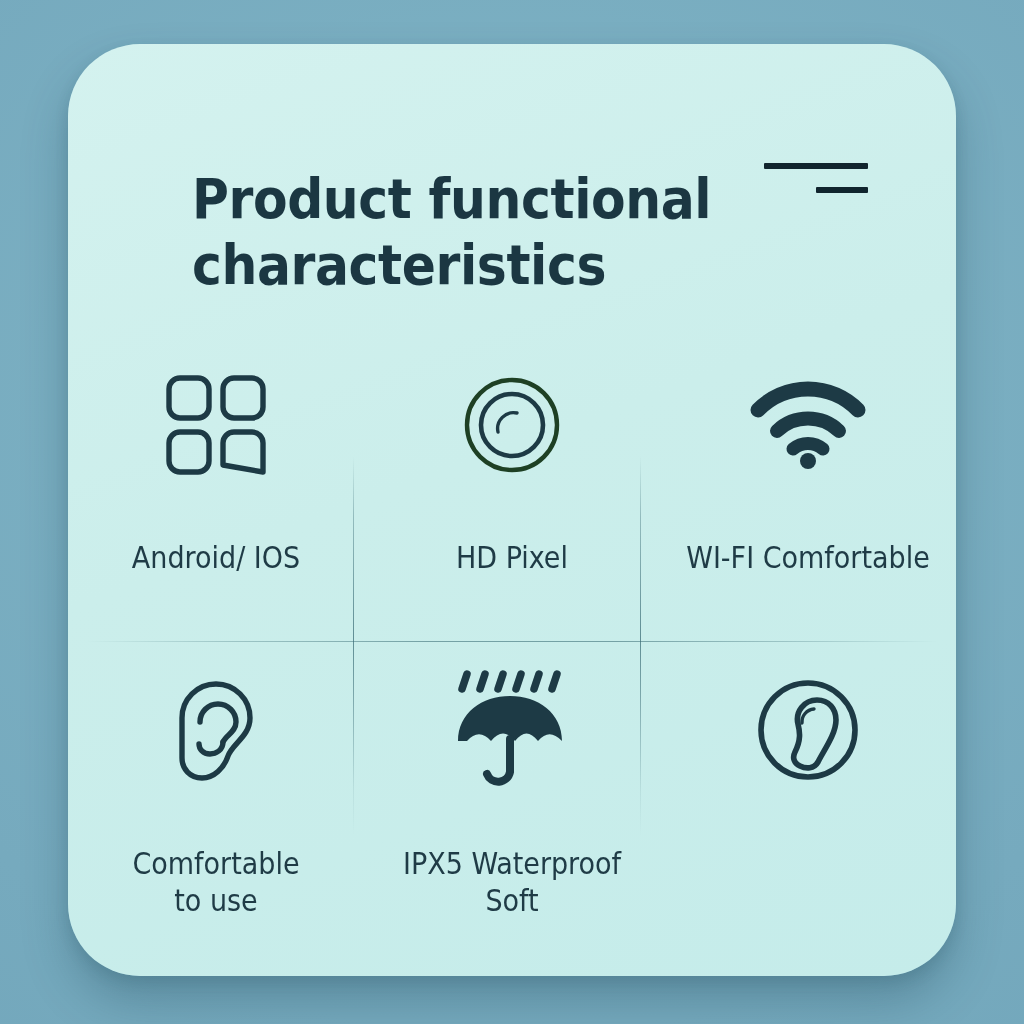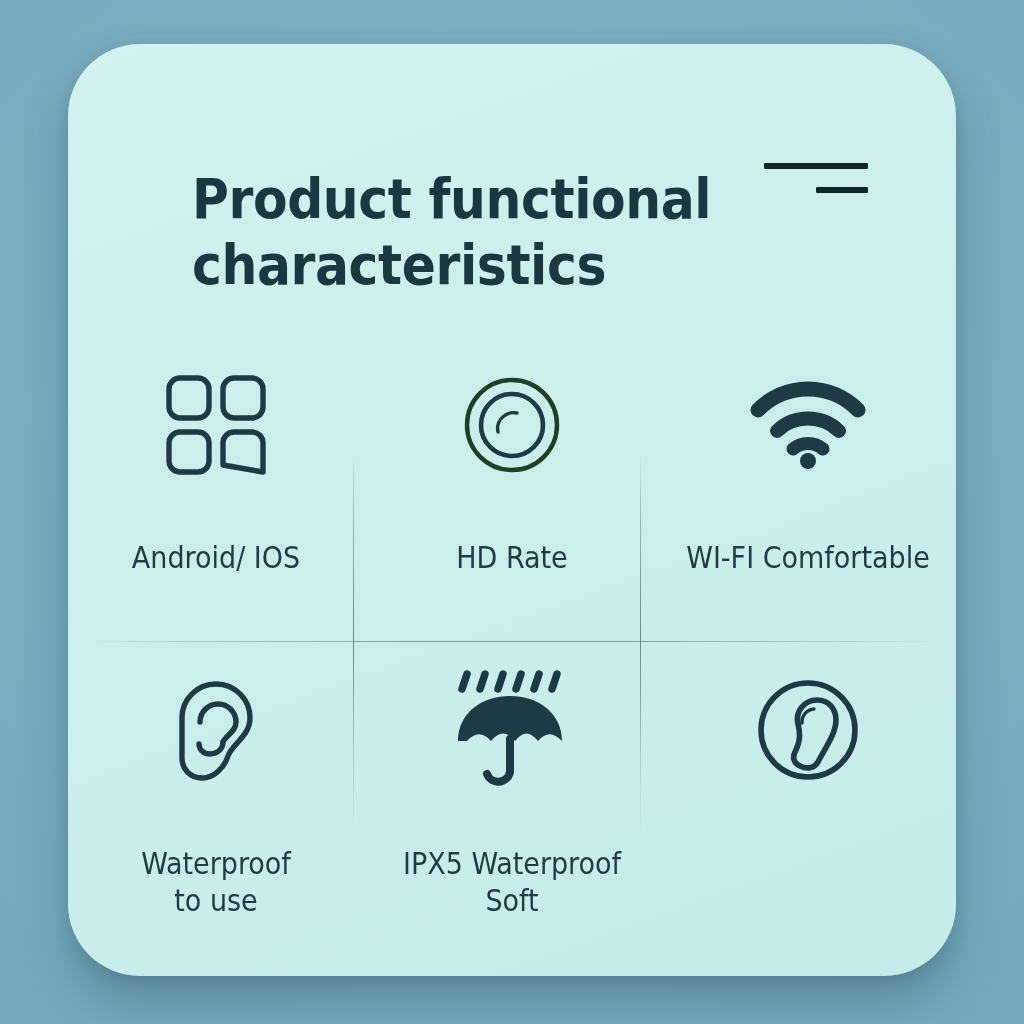--- a/index.html
+++ b/index.html
@@ -194,21 +194,21 @@
         </div>
 
         <div class="cell">
           <div class="icon-wrap">
             <svg width="100" height="100" viewBox="0 0 100 100" fill="none">
               <circle cx="50" cy="50" r="45" stroke="#1e4024" stroke-width="4.4"></circle>
               <circle cx="50" cy="50" r="31" stroke="#1d3a45" stroke-width="4.6"></circle>
               <path d="M36 57 a16 16 0 0 1 19 -19" stroke="#1d3a45" stroke-width="3.4" stroke-linecap="round"></path>
             </svg>
           </div>
-          <div class="cell-label">HD Rate</div>
+          <div class="cell-label">HD Pixel</div>
         </div>
 
         <div class="cell">
           <div class="icon-wrap">
             <svg width="112" height="88" viewBox="0 0 112 88" fill="none" stroke="#1d3a45" stroke-linecap="round">
               <path d="M6 29 A70 70 0 0 1 106 29" stroke-width="15"></path>
               <path d="M25 50 A45 45 0 0 1 87 50" stroke-width="14"></path>
               <path d="M41 68 A23 23 0 0 1 71 68" stroke-width="13"></path>
               <circle cx="56" cy="80" r="8" fill="#1d3a45" stroke="none"></circle>
             </svg>
@@ -222,21 +222,21 @@
 
         <div class="cell">
           <div class="icon-wrap">
             <svg width="92" height="112" viewBox="0 0 92 112" fill="none" stroke="#1d3a45" stroke-width="5.4" stroke-linecap="round" stroke-linejoin="round">
               <path d="M12 68 V44 A34 34 0 0 1 80 44 C80 62 62 70 58 82
                        C54 94 44 104 32 104 C20 104 12 95 12 84 Z"></path>
               <path d="M30 48 A18 18 0 0 1 66 48 C66 58 56 61 53 68"></path>
               <path d="M53 68 C53 76 46 80 40 80 C33 80 29 75 29 70"></path>
             </svg>
           </div>
-          <div class="cell-label">Waterproof
+          <div class="cell-label">Comfortable
 to use</div>
         </div>
 
         <div class="cell">
           <div class="icon-wrap">
             <svg width="118" height="122" viewBox="0 0 118 122" fill="none">
               <g stroke="#1d3a45" stroke-width="7.5" stroke-linecap="round">
                 <path d="M14 5 L9 20"></path>
                 <path d="M32 5 L27 20"></path>
                 <path d="M50 5 L45 20"></path>

